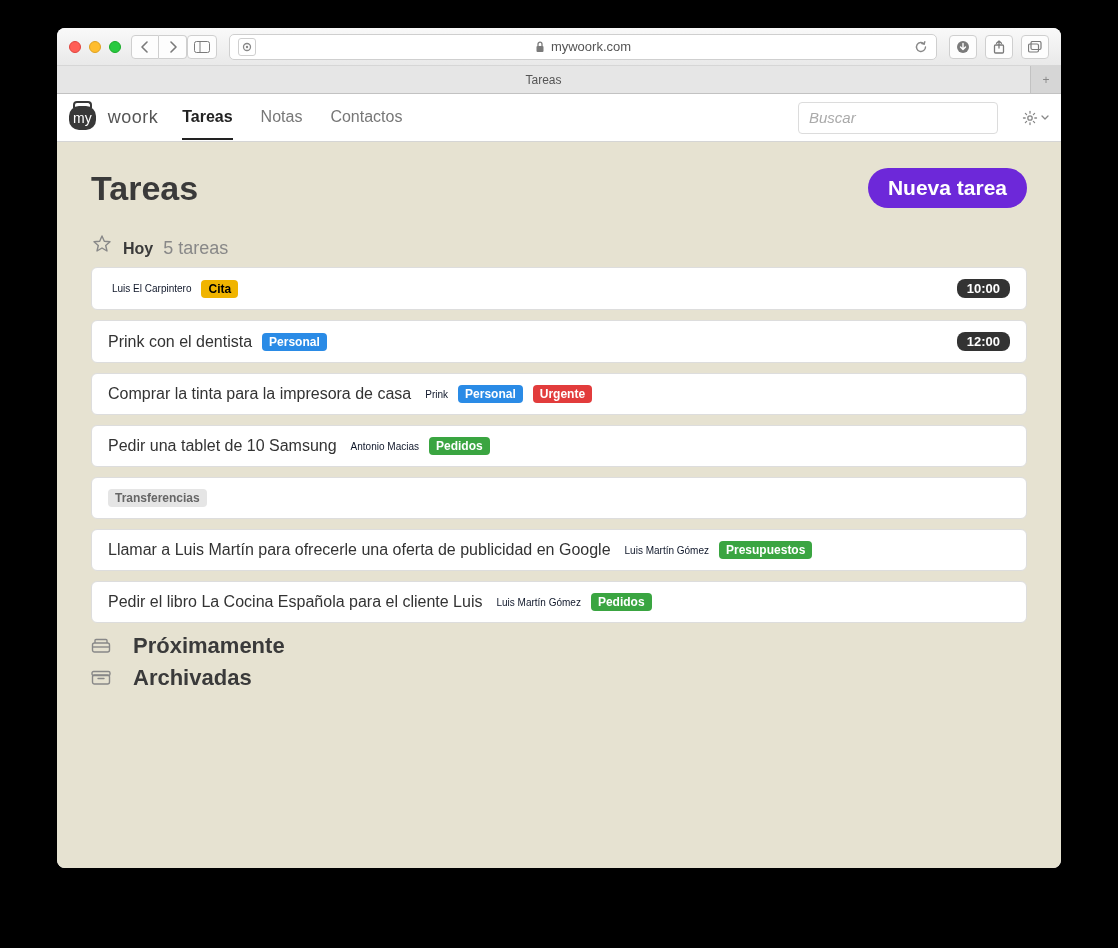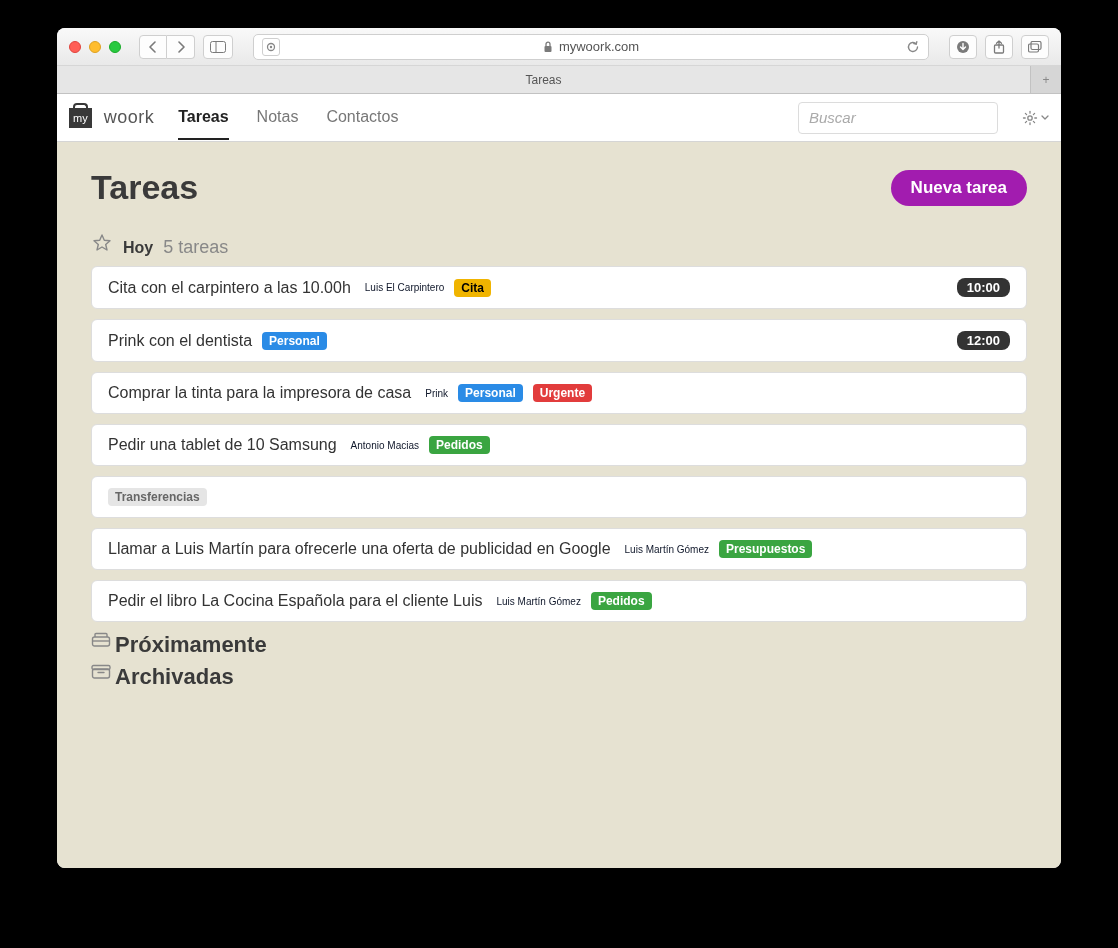--- a/index.html
+++ b/index.html
@@ -22,21 +22,20 @@
     box-shadow: 0 10px 40px rgba(0,0,0,0.5);
     overflow: hidden;
   }
   .titlebar {
     height: 38px;
     display: flex;
     align-items: center;
     padding: 0 12px;
     border-bottom: 1px solid #d6d6d6;
     background: linear-gradient(#f9f9f9,#e9e9e9);
-    gap: 8px;
   }
   .traffic { display:flex; gap:8px; margin-right:10px; }
   .dot { width:12px; height:12px; border-radius:50%; }
   .dot.red { background:#ff5f57; border:1px solid #e0443e; }
   .dot.yellow { background:#ffbd2e; border:1px solid #dea123; }
   .dot.green { background:#28c940; border:1px solid #1aab29; }
   .tb-btn {
     border:1px solid #cfcfcf;
     background:#fdfdfd;
     border-radius:4px;
@@ -117,23 +116,23 @@
   .logo {
     display:flex;
     align-items:center;
     gap:2px;
     color:#333;
     font-size:18px;
   }
   .logo .my {
     background:#383838;
     color:#fff;
-    font-size:11px;
+    font-size:14px;
     padding:4px 4px;
-    border-radius:0;
+    border-radius:10px;
     position:relative;
   }
   .logo .my::before {
     content:"";
     position:absolute;
     top:-5px; left:4px; right:4px; height:5px;
     border:2px solid #383838;
     border-bottom:none;
     border-radius:4px 4px 0 0;
   }
@@ -153,26 +152,26 @@
     font-style:italic;
   }
   .search::placeholder { color:#aaa; font-style:italic; }
   .gear { color:#888; display:flex; align-items:center; gap:3px; font-size:15px;}
   .page {
     padding:26px 34px 40px;
   }
   .page-head { display:flex; align-items:center; justify-content:space-between; margin-bottom:26px;}
   .page-title { font-size:34px; font-weight:700; color:#3a3a3a;}
   .btn-primary {
-    background:#a21caf;
+    background:#6d28d9;
     color:#fff;
     border:none;
     border-radius:22px;
     padding:8px 20px;
-    font-size:17px;
+    font-size:21px;
     font-weight:600;
   }
   .section-head {
     display:flex; align-items:baseline; gap:10px;
     margin:18px 0 8px;
     color:#3a3a3a;
   }
   .section-head .sicon { color:#888; font-size:20px; width:22px; display:inline-flex; align-items:center; justify-content:center;}
   .section-head h2 { font-size:16px; font-weight:700; }
   .section-head .count { color:#888; font-size:18px; font-weight:400;}
@@ -205,21 +204,21 @@
   .time-pill {
     margin-left:auto;
     background:#333;
     color:#fff;
     font-size:13px;
     font-weight:700;
     border-radius:8px;
     padding:2px 10px;
   }
   .collapsed-section {
-    display:flex; align-items:flex-start; gap:2px;
+    display:flex; align-items:center; gap:20px;
     font-size:22px; font-weight:700; color:#3a3a3a;
     margin-top:6px;
   }
   .collapsed-section .sicon { color:#888; font-size:18px; width:22px; text-align:center;}
   svg { display:block; }
 </style>
 </head>
 <body>
 
 <div class="browser-window">
@@ -345,21 +344,20 @@
         <span class="sicon">
           <svg width="20" height="20" viewBox="0 0 20 20">
               <path d="M10 2 L12.3 7.2 L18 7.7 L13.7 11.5 L15 17 L10 14 L5 17 L6.3 11.5 L2 7.7 L7.7 7.2 Z" stroke="#888" stroke-width="1.4" fill="none" stroke-linejoin="round"></path>
             </svg>
         </span>
         <h2>Hoy</h2>
         <span class="count">5 tareas</span>
       </div>
       <div id="tasks-hoy">
           <div class="task-card">
-            <span class="task-title">Cita con el carpintero a las 10.00h</span>
             <span class="task-meta">Luis El Carpintero</span>
             <span class="badge cita">Cita</span>
             <span class="time-pill">10:00</span>
           </div>
           <div class="task-card">
             <span class="task-title">Prink con el dentista</span>
             <span class="badge personal">Personal</span>
             <span class="time-pill">12:00</span>
           </div>
           <div class="task-card">

